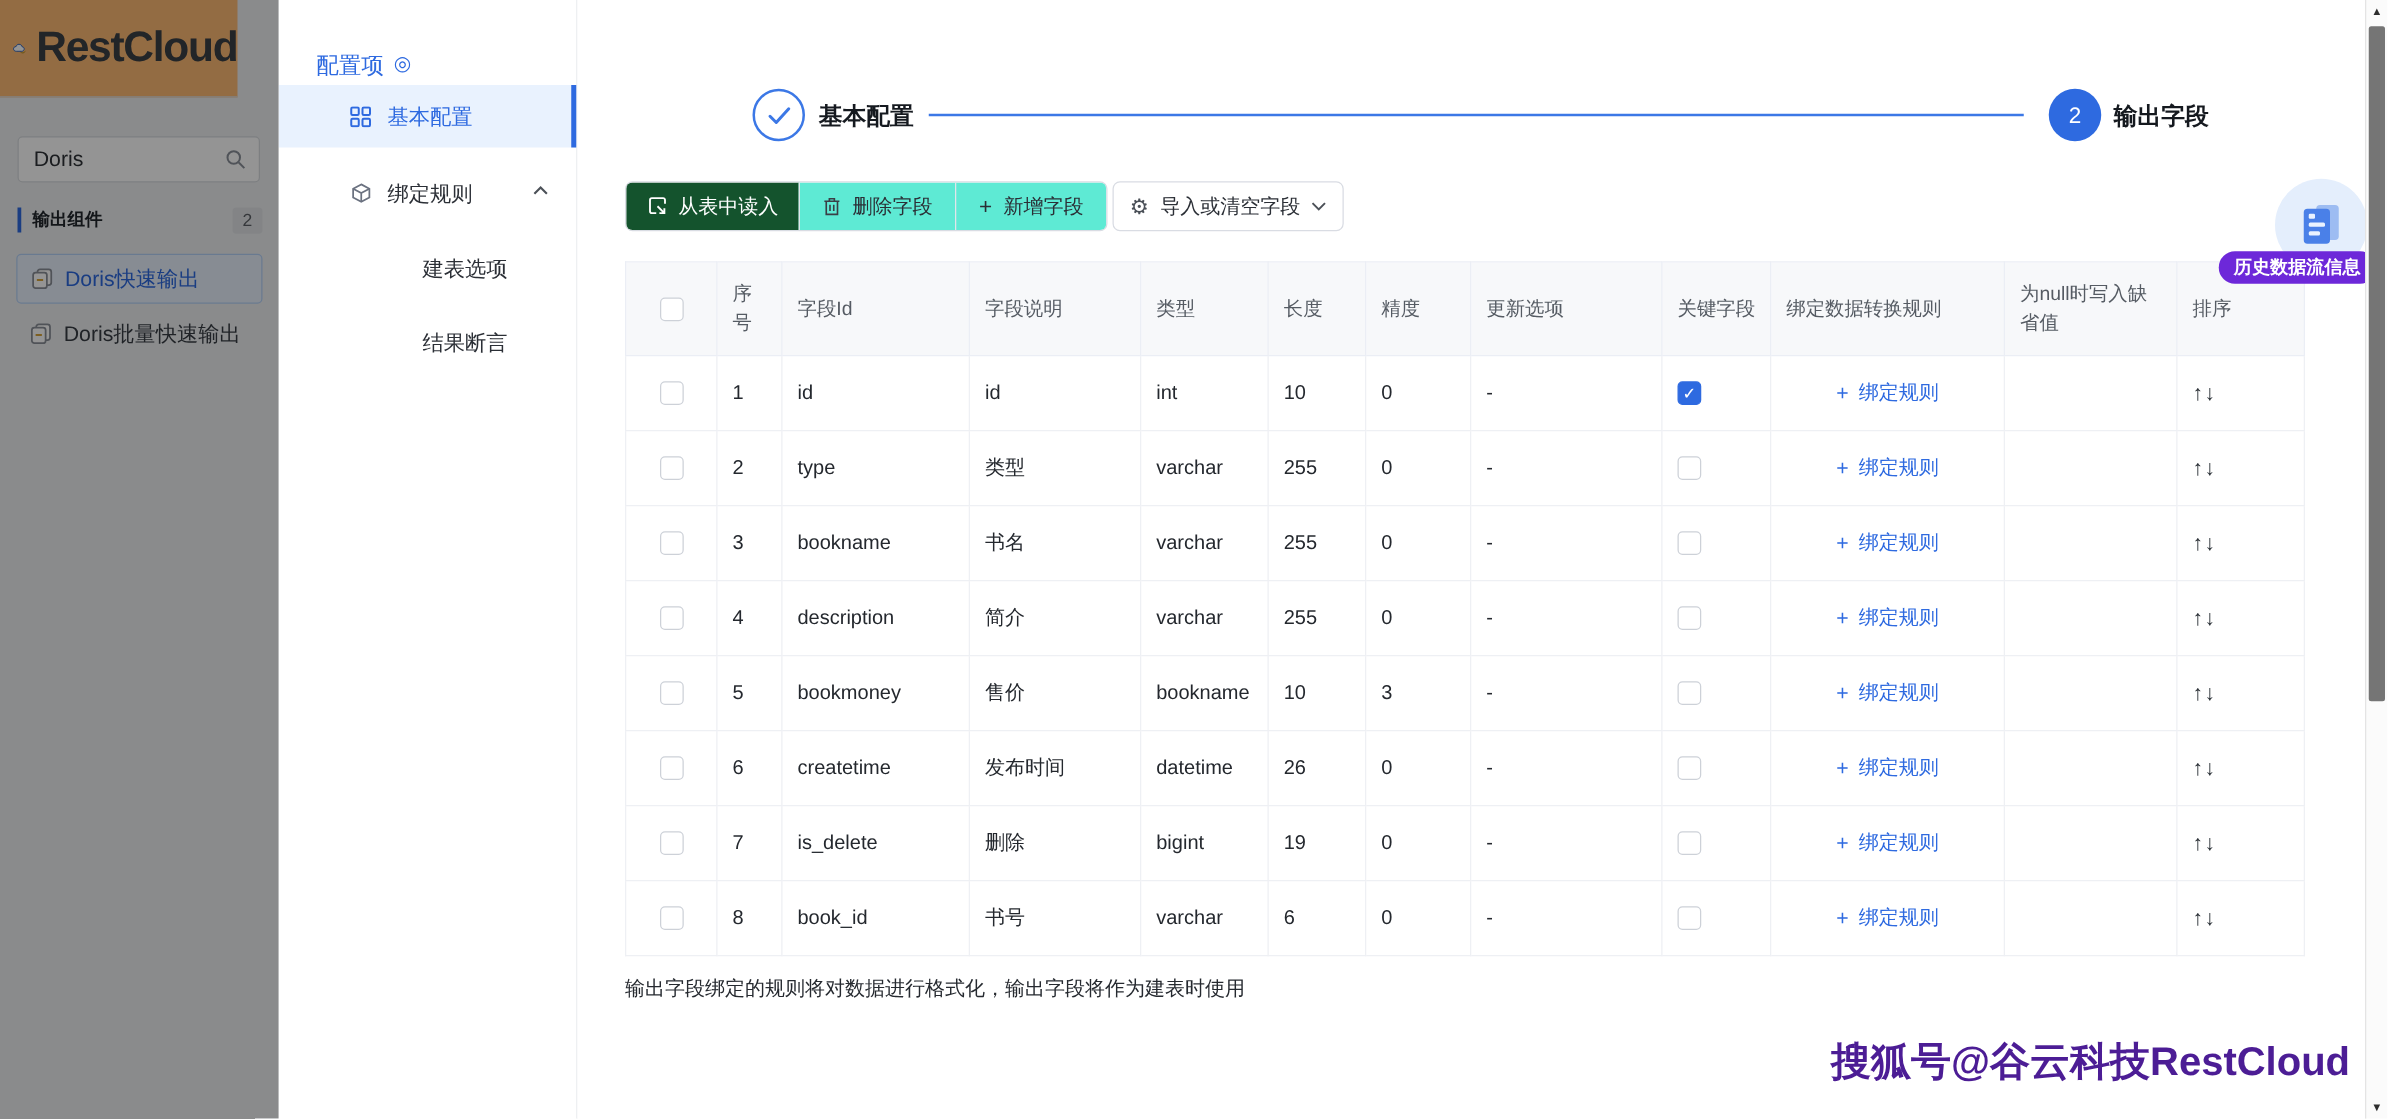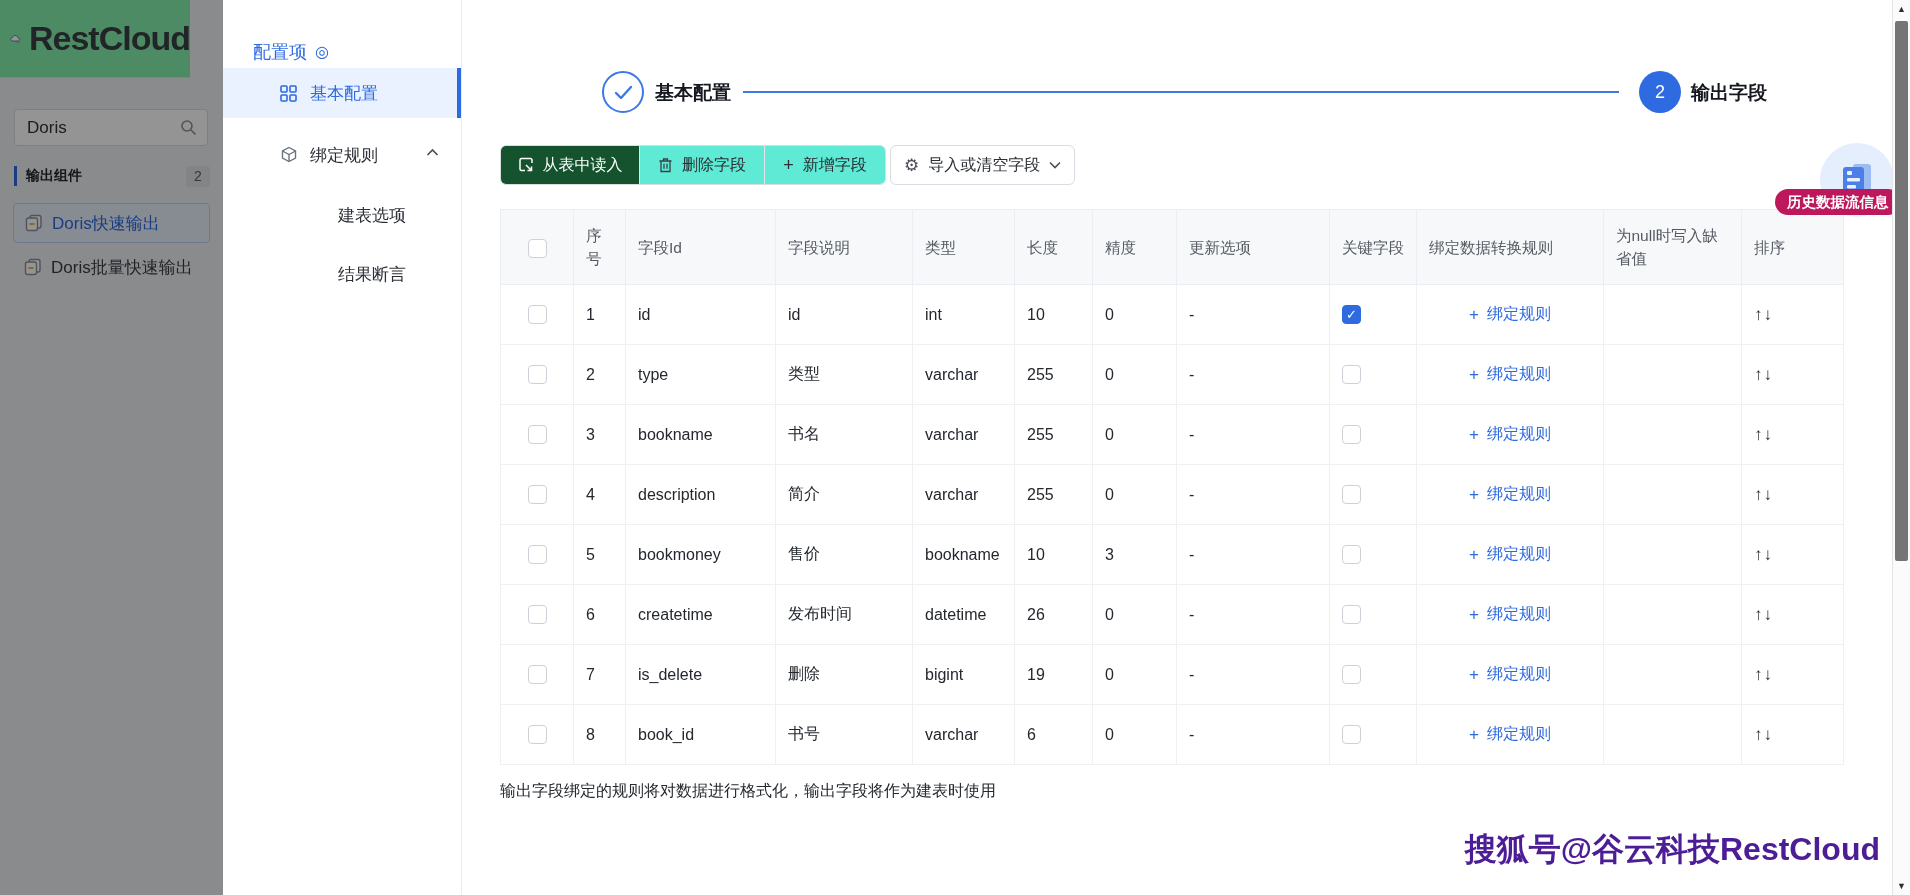--- a/index.html
+++ b/index.html
@@ -2,21 +2,21 @@
 <html><head>
 <meta charset="utf-8">
 <style>
   * { margin:0; padding:0; box-sizing:border-box; }
   html,body { width:1910px; height:895px; overflow:hidden; }
   body { font-family:"Liberation Sans","DejaVu Sans",sans-serif; background:#fff; }
   .root { position:relative; width:1910px; height:895px; overflow:hidden; }
 
   
   .sidebar { position:absolute; left:0; top:0; width:223px; height:895px; background:#eef0f2; overflow:hidden; }
-  .logo-row { position:absolute; left:0; top:0; width:190px; height:78px; background:#86efac;
+  .logo-row { position:absolute; left:0; top:0; width:190px; height:78px; background:#fdba74;
               border-bottom:1px solid #dfe1e5; display:flex; align-items:center; padding-left:10px; overflow:hidden; }
   .logo-text { font-size:34px; font-weight:800; color:#3b4046; margin-left:8px; white-space:nowrap; letter-spacing:-1px; }
   .search-box { position:absolute; left:14px; top:109px; width:194px; height:37px; background:#fff;
                 border:1px solid #d8dbdf; border-radius:4px; display:flex; align-items:center;
                 justify-content:space-between; padding:0 10px 0 12px; font-size:17px; color:#2f3338; }
   .section-row { position:absolute; left:14px; top:164px; width:196px; height:24px; display:flex; align-items:center; }
   .section-bar { width:3px; height:20px; background:#2e6ae0; }
   .section-title { font-size:14px; font-weight:700; color:#22262c; margin-left:9px; }
   .count-badge { margin-left:auto; min-width:24px; height:21px; background:#e2e4e7; border-radius:3px;
                  font-size:14px; color:#5c6066; display:flex; align-items:center; justify-content:center; }
@@ -78,22 +78,22 @@
   .bind-link { display:flex; align-items:center; justify-content:center; gap:8px; color:#2e6ae0;
                font-size:16px; text-decoration:none; cursor:pointer; }
   .bind-plus { font-size:17px; line-height:1; }
   .sort-cell { font-size:17px; color:#2b3036; letter-spacing:1px; cursor:pointer; }
 
   .footer-note { position:absolute; left:38px; top:781px; font-size:16px; color:#262a30; }
 
   
   .float-circle { position:absolute; left:1358px; top:143px; width:74px; height:74px; border-radius:50%;
                   background:#e4eefc; display:flex; align-items:center; justify-content:center; cursor:pointer; }
-  .float-badge { position:absolute; left:1313px; top:189px; height:26px; line-height:26px; padding:0 12px;
-                 background:#be185d; border-radius:14px; color:#fff; font-size:14.5px; font-weight:700;
+  .float-badge { position:absolute; left:1313px; top:201px; height:26px; line-height:26px; padding:0 12px;
+                 background:#6d28d9; border-radius:14px; color:#fff; font-size:14.5px; font-weight:700;
                  white-space:nowrap; cursor:pointer; }
 
   
   .watermark { position:absolute; right:30px; top:828px; font-size:32px; font-weight:800; color:#4c1d95;
                z-index:20; white-space:nowrap;
                text-shadow:2px 2px 0 #fff,-2px -2px 0 #fff,2px -2px 0 #fff,-2px 2px 0 #fff,0 3px 0 #fff,3px 0 0 #fff; }
 
   
   .scrollbar { position:absolute; right:0; top:0; width:18px; height:895px; background:#fbfbfb;
                border-left:1px solid #e4e4e4; }

